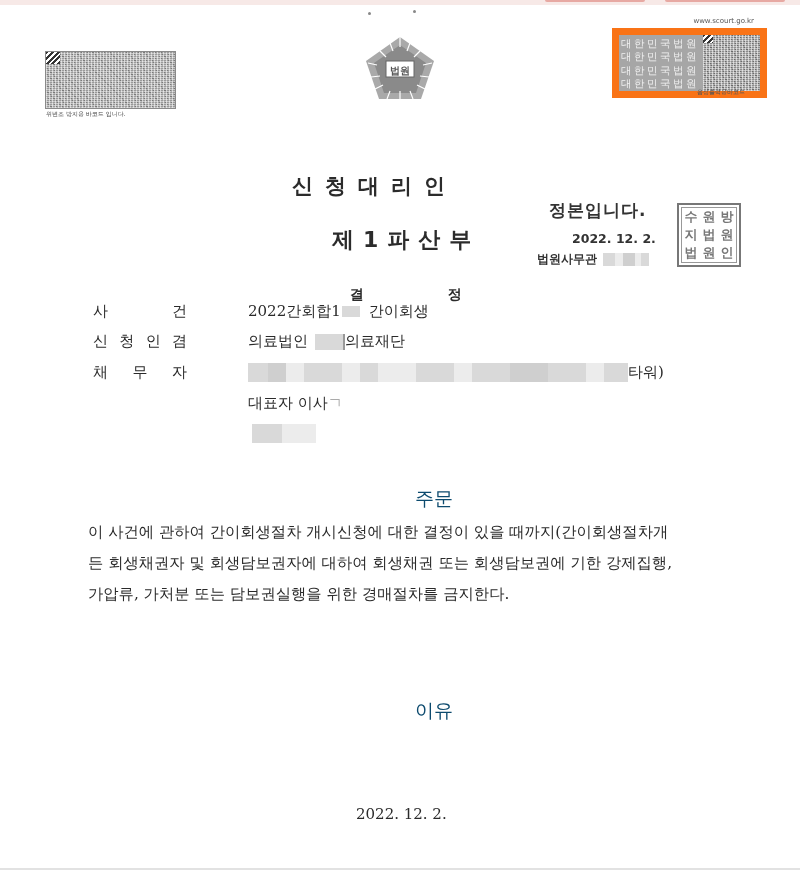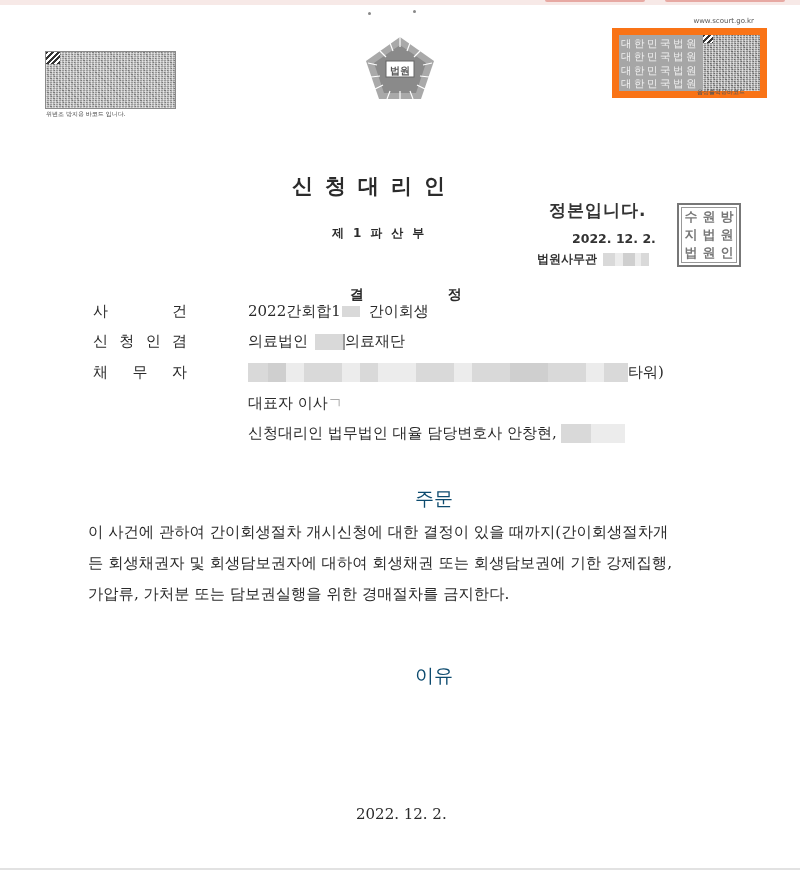--- a/index.html
+++ b/index.html
@@ -71,21 +71,21 @@
   
   .emblem { position: absolute; left: 362px; top: 33px; width: 76px; height: 68px; }
   .dot { position: absolute; width: 3px; height: 3px; border-radius: 50%; background: #888; }
 
   
   .h {
     position: absolute; font-family: "DejaVu Sans", sans-serif; font-weight: bold;
     color: #2b2b2b; white-space: pre;
   }
   .court { left: 292px; top: 172px; font-size: 21px; letter-spacing: 12px; }
-  .division { left: 332px; top: 225px; font-size: 12px; letter-spacing: 9px; }
+  .division { left: 332px; top: 225px; font-size: 22px; letter-spacing: 9px; }
   .decision { left: 340px; top: 270px; font-size: 14px; word-spacing: 0; }
   .decision span { display: inline-block; }
   .decision .g { width: 98px; }
 
   
   .cert-title {
     position: absolute; left: 549px; top: 199px; font-size: 17px; font-weight: bold;
     font-family: "DejaVu Sans", sans-serif; color: #333; letter-spacing: 1px;
   }
   .cert-date {
@@ -257,37 +257,36 @@
       <span class="blur" style="width:24px;height:19px"></span>
   </span>
   <span>타워)</span>
 </div>
 
 <div class="value" style="top:394px">
   <span>대표자 이사 </span>
   <span style="color:#aaa">ㄱ</span>
 </div>
 <div class="value" style="top:424px">
-  <span>신청대리인 법무법인 대율 담당변호사 안창현,</span>
   <span style="display:flex;margin-left:4px">
     <span class="blur" style="width:30px;height:19px"></span>
       <span class="blur light" style="width:34px;height:19px"></span>
   </span>
 </div>
 
 <div class="section-title" style="left:345px;top:486px">
   <span style="width:89px">주</span><span>문</span>
 </div>
 <div class="para" style="top:517px">
   <div class="line">이 사건에 관하여 간이회생절차 개시신청에 대한 결정이 있을 때까지(간이회생절차개</div>
   <div class="line">든 회생채권자 및 회생담보권자에 대하여 회생채권 또는 회생담보권에 기한 강제집행,</div>
   <div class="line">가압류, 가처분 또는 담보권실행을 위한 경매절차를 금지한다.</div>
 </div>
 
-<div class="section-title" style="left:347px;top:663px">
+<div class="section-title" style="left:347px;top:698px">
   <span style="width:87px">이</span><span>유</span>
 </div>
 <div class="para" style="top:703px">
 </div>
 
 <div class="date-bottom">2022. 12. 2.</div>
 
 <div class="bottombar"></div>
 
 </body></html>

